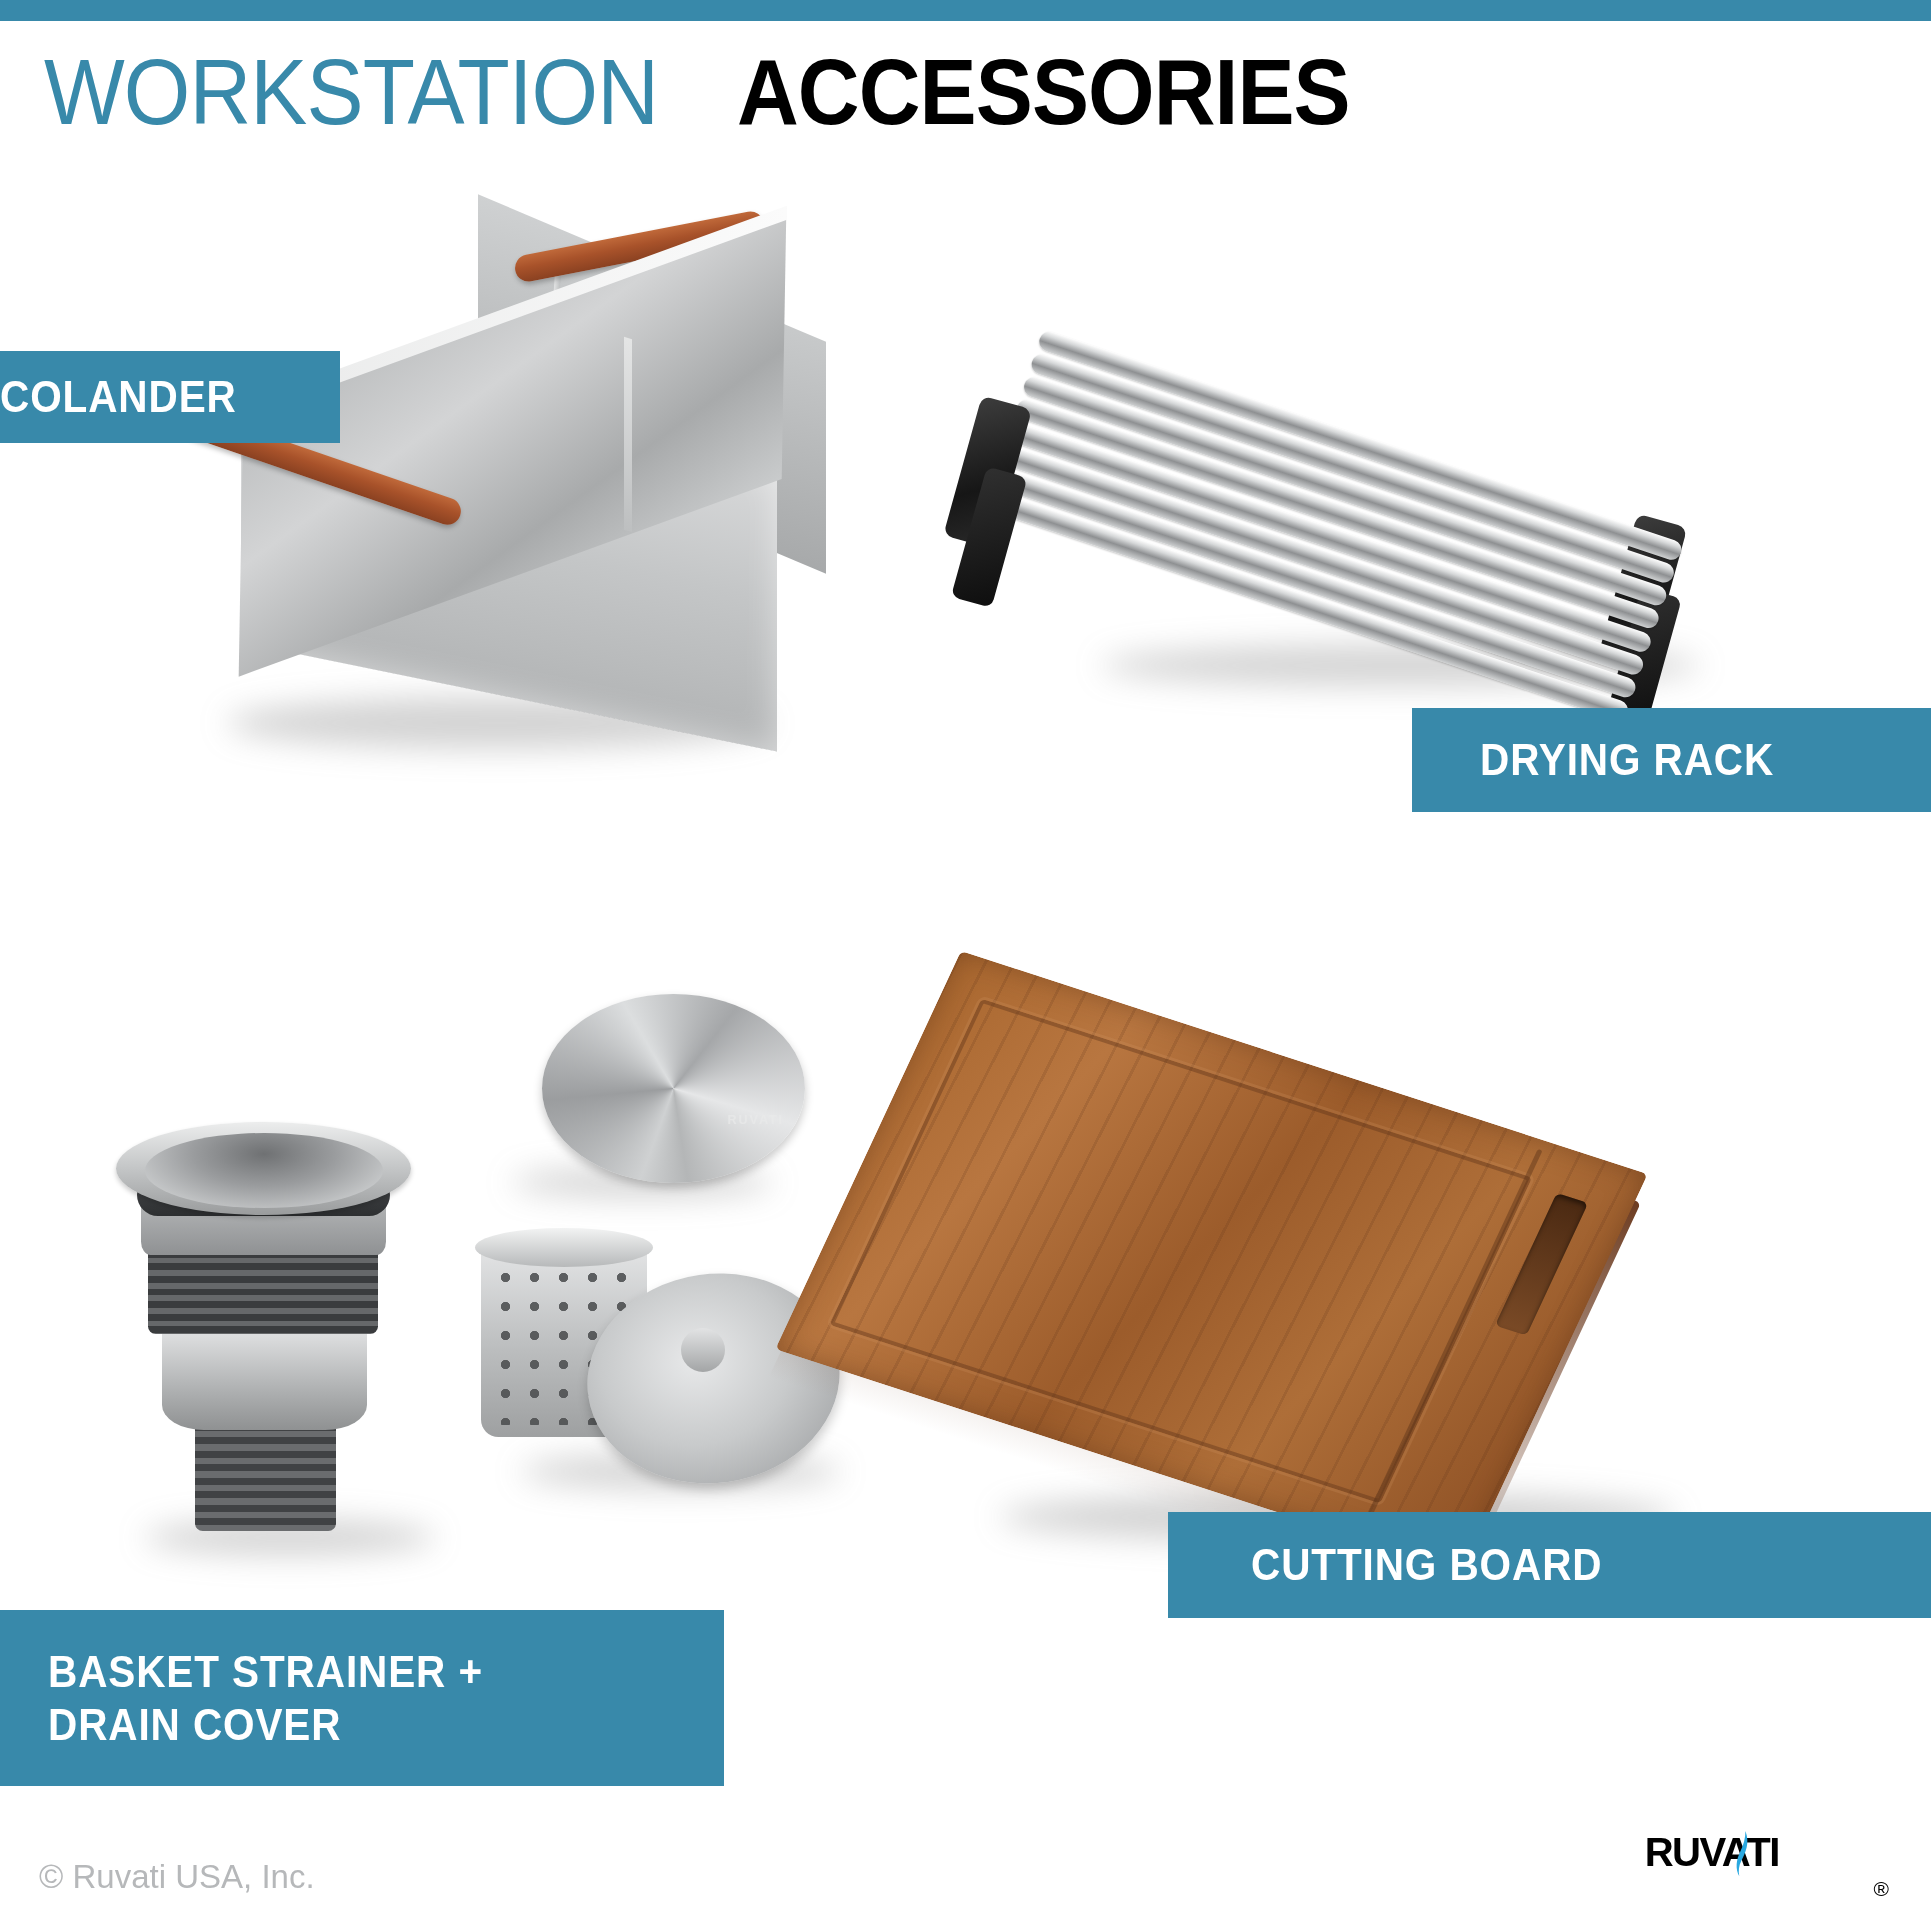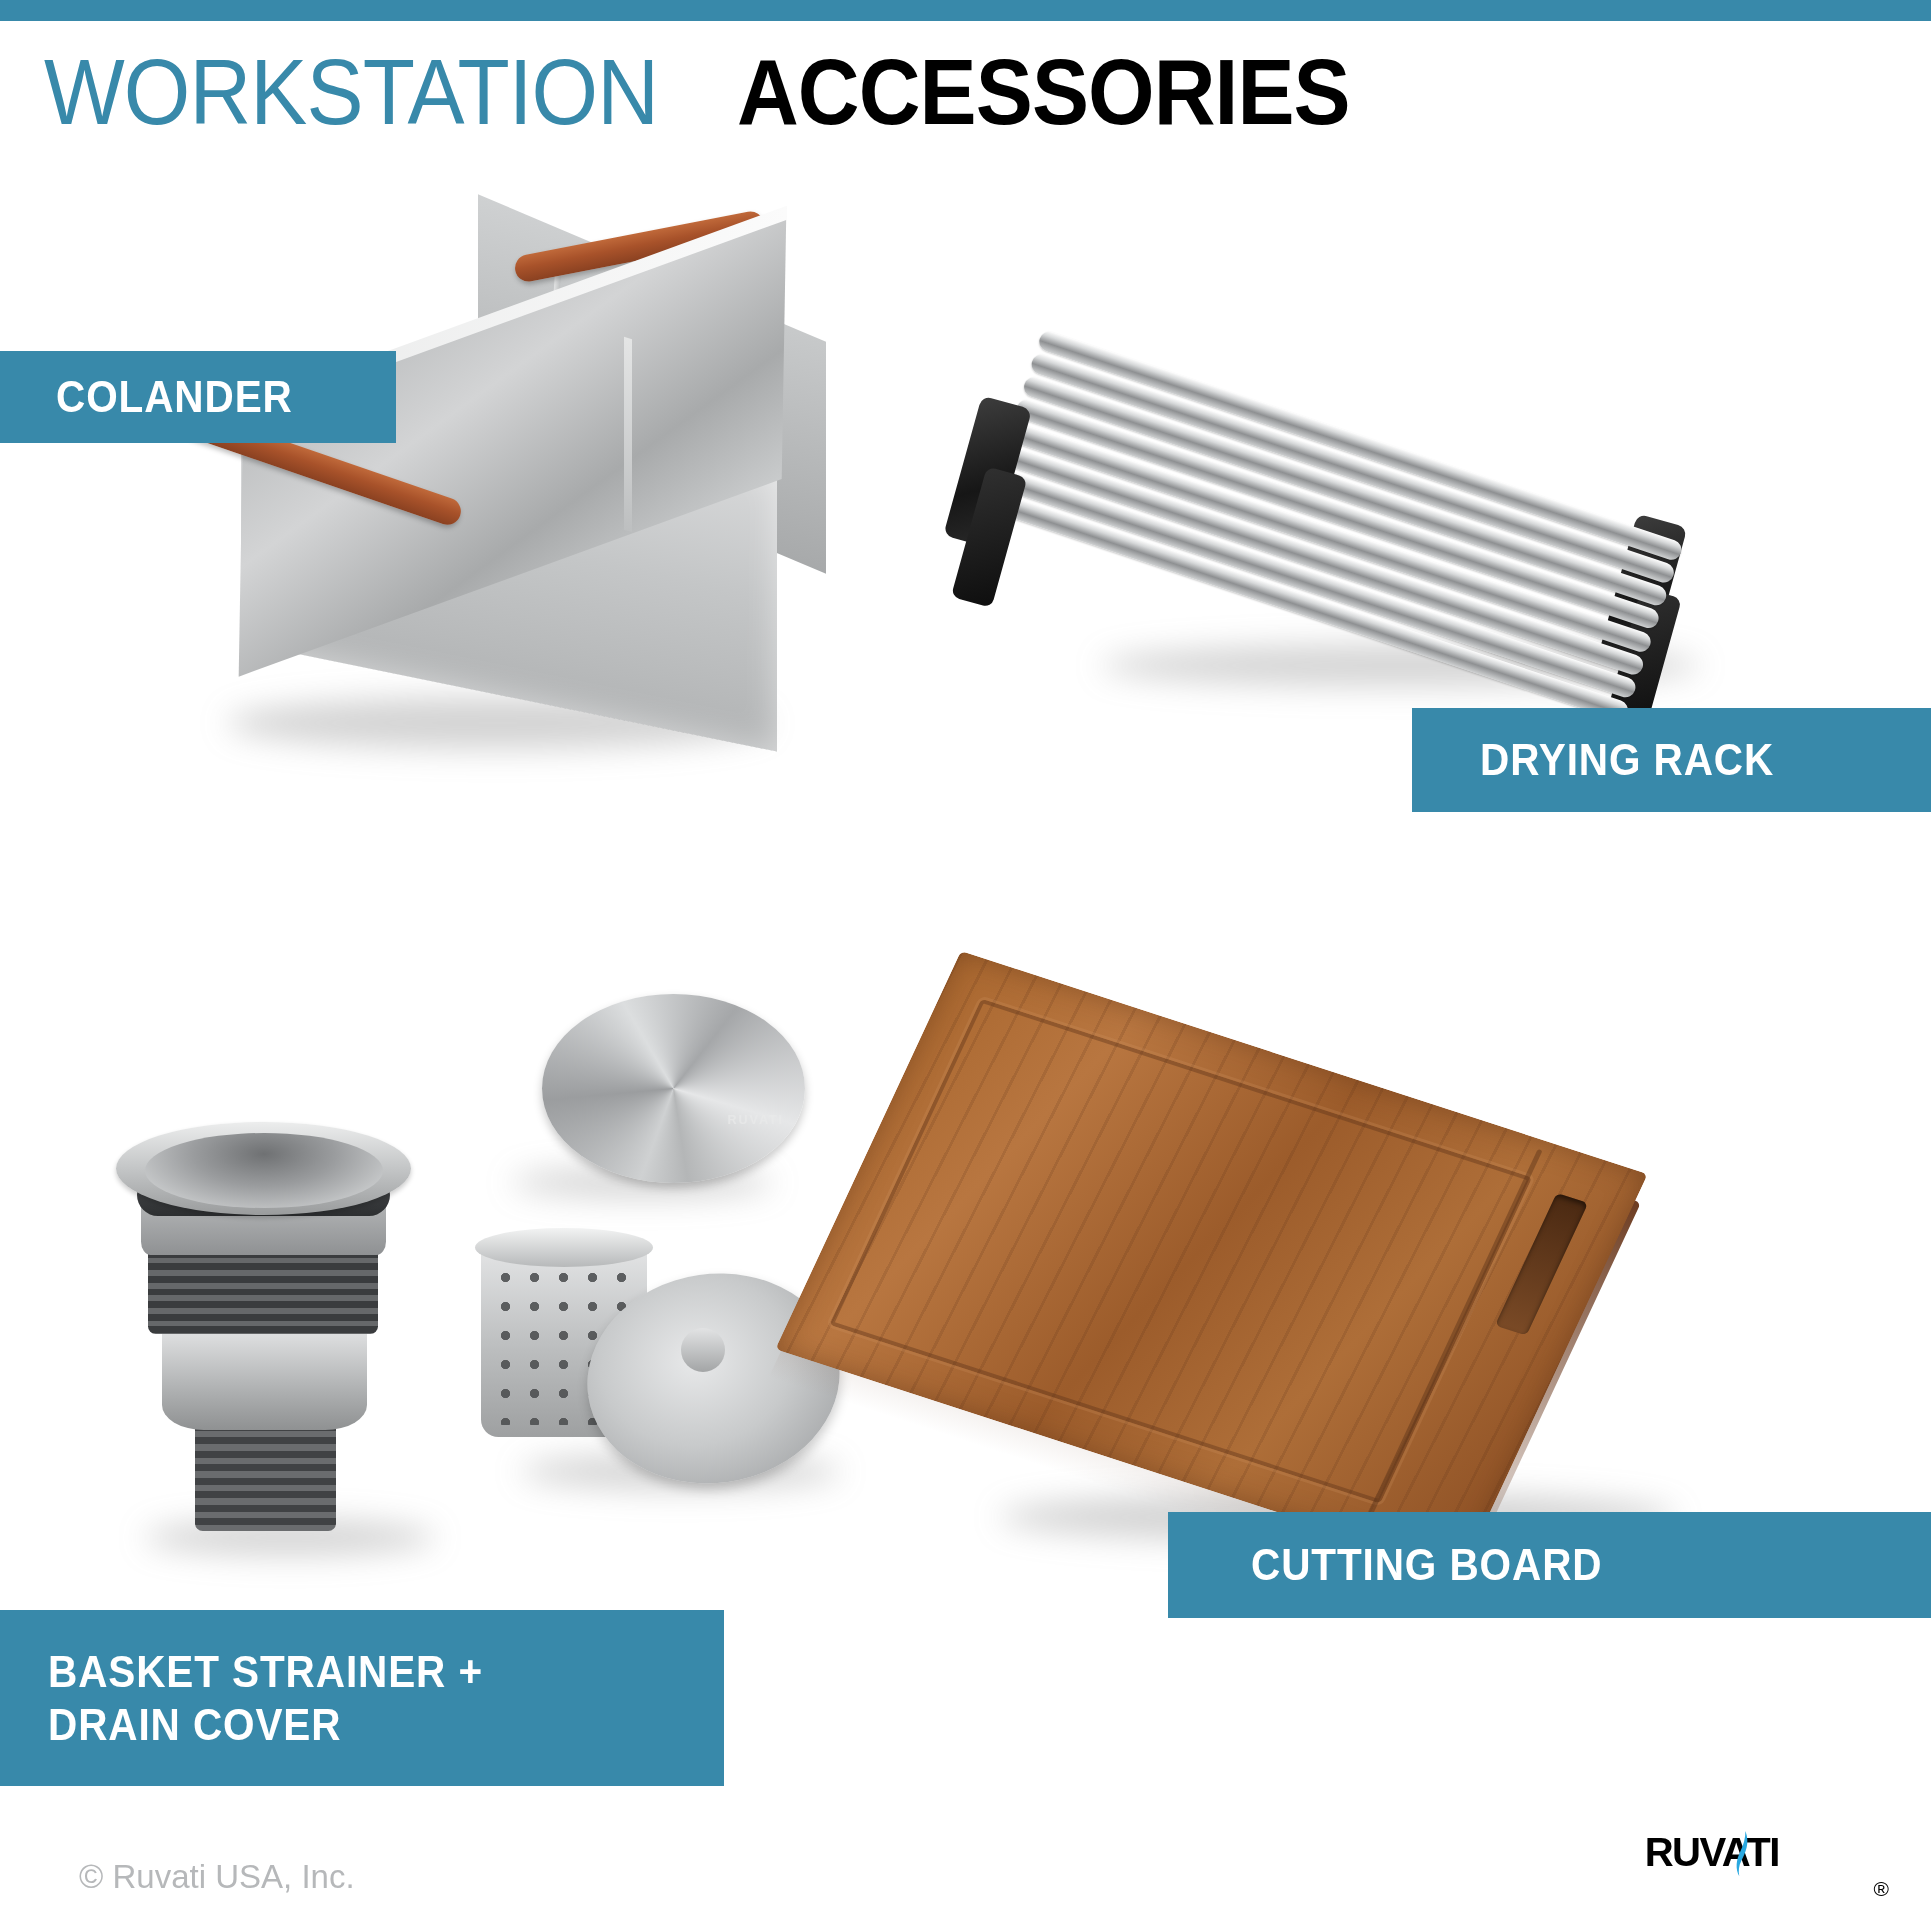--- a/index.html
+++ b/index.html
@@ -20,21 +20,21 @@
     transform:scaleX(.92);transform-origin:left bottom;
   }
   .t-light{color:#3889aa;font-weight:300;}
   .t-bold{color:#000;font-weight:bold;margin-left:25px;letter-spacing:-2.9px;}
 
   
   .band{position:absolute;background:#3889aa;color:#fff;font-weight:bold;
         display:flex;align-items:center;letter-spacing:1px;}
   .band .txt{display:block;transform:scaleX(.9);transform-origin:left center;white-space:nowrap;}
 
-  #band-colander{left:0;top:351px;width:340px;height:92px;padding-left:56px;font-size:45px;}
+  #band-colander{left:0;top:351px;width:340px;height:92px;font-size:45px;}
   #band-drying{left:1412px;top:708px;width:519px;height:104px;padding-left:68px;font-size:45px;}
   #band-cutting{left:1168px;top:1512px;width:763px;height:106px;padding-left:83px;font-size:45px;}
   #band-basket{left:0;top:1610px;width:676px;height:176px;padding-left:48px;font-size:45px;
                flex-direction:column;justify-content:center;align-items:flex-start;}
   #band-basket .txt{line-height:1.18;}
 
   
   .art{position:absolute;}
   .shadow-blob{position:absolute;border-radius:50%;filter:blur(15.4px);
                background:rgba(110,110,110,.30);}
@@ -148,21 +148,21 @@
     box-shadow:inset 0 0 0 3.9px rgba(95,52,26,.42), 0 0 0 2.9px rgba(210,150,100,.22);}
   .cb-slot{position:absolute;right:42px;top:46px;width:33px;height:145px;border-radius:5.8px;
     background:linear-gradient(180deg,#4c2a14,#70insert);
     background:linear-gradient(180deg,#4a2912,#7a4a26);
     box-shadow:inset 0 2.9px 5.8px rgba(0,0,0,.5);}
   .cb-divline{position:absolute;right:106px;top:9.7px;width:4.8px;height:415px;
     background:rgba(92,50,24,.45);border-radius:2.9px;}
   #cutting .shadow-blob{left:39px;top:541px;width:676px;height:50px;}
 
   
-  .copyright{position:absolute;left:39px;top:1858px;font-size:33px;color:#b6b8ba;font-weight:300;margin-left:40px;}
+  .copyright{position:absolute;left:39px;top:1858px;font-size:33px;color:#b6b8ba;font-weight:300;}
 
   .logo{position:absolute;right:42px;top:1830px;height:79px;display:flex;align-items:center;flex-direction:column;}
   .logo-reg{font-size:21px;color:#000;margin-left:3.9px;align-self:flex-end;margin-bottom:7.7px;}
 </style>
 </head>
 <body>
 
 <div class="top-bar"></div>
 
 <div class="header">

